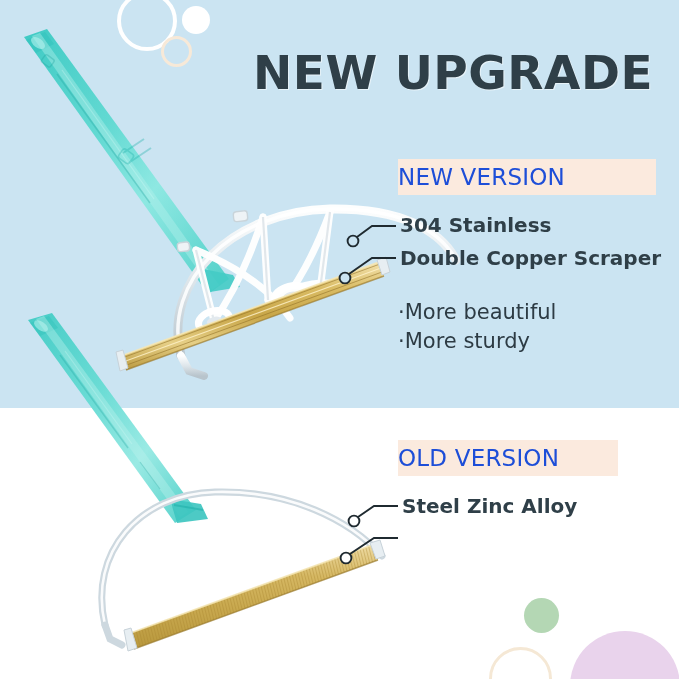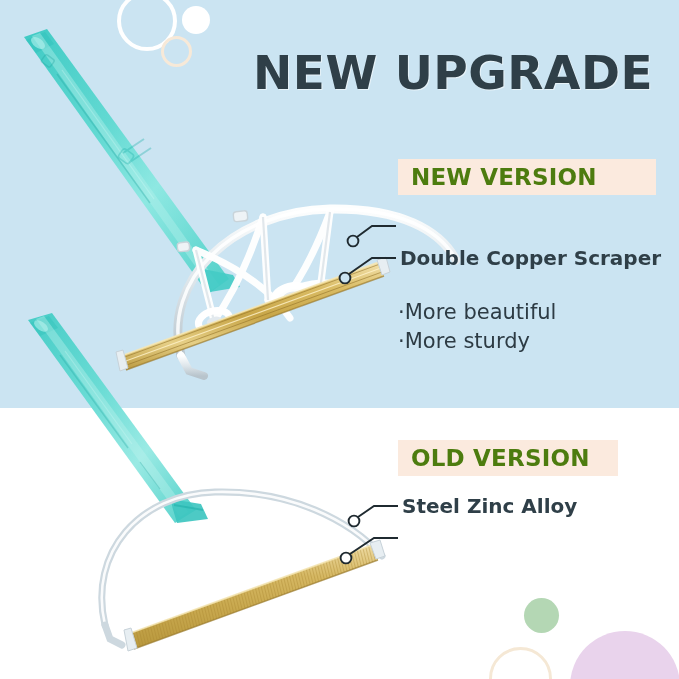--- a/index.html
+++ b/index.html
@@ -61,22 +61,21 @@
 
   
   .band{
     position:absolute;
     background:#fbeade;
     display:flex;align-items:center;
   }
   .band-new{left:398px;top:159px;width:258px;height:36px;}
   .band-old{left:398px;top:440px;width:220px;height:36px;}
   .band-label{
-    padding-left:13px;
-    font-size:23px;font-weight:bold;color:#4d7c0f;
+    font-size:23px;font-weight:normal;color:#1d4ed8;
     letter-spacing:0.2px;white-space:nowrap;
   }
 
   
   .callout{
     position:absolute;
     font-size:20px;font-weight:bold;color:#2f3f48;
     white-space:nowrap;
   }
   .co-new-1{left:400px;top:213px;}
@@ -261,20 +260,21 @@
       <path d="M 350,554 L 374,538 L 398,538"></path>
     </g>
   </svg>
 
   <div class="headline">NEW UPGRADE</div>
 
   <div class="band band-new">
     <span class="band-label">NEW VERSION</span>
   </div>
 
+  <div class="callout co-new-1">304 Stainless</div>
   <div class="callout co-new-2">Double Copper Scraper</div>
 
   <div class="bullets">
     <div>·More beautiful</div>
     <div>·More sturdy</div>
   </div>
 
   <div class="band band-old">
     <span class="band-label">OLD VERSION</span>
   </div>

